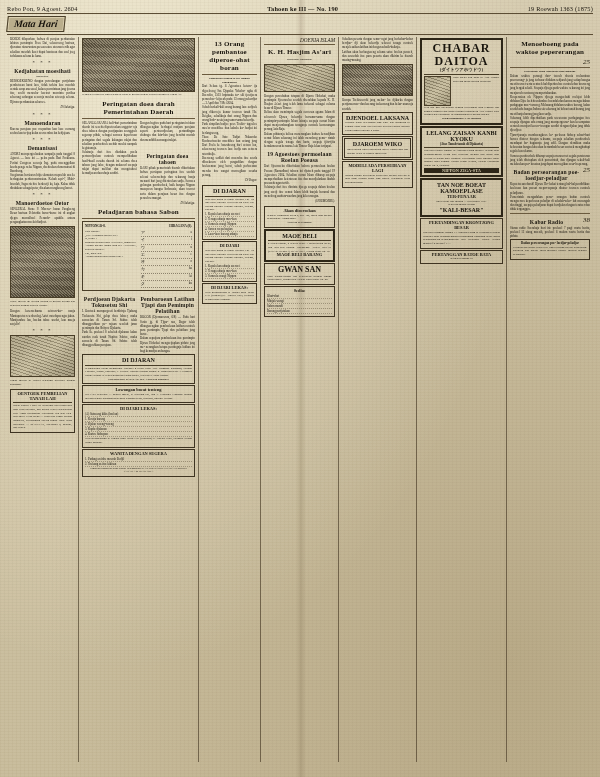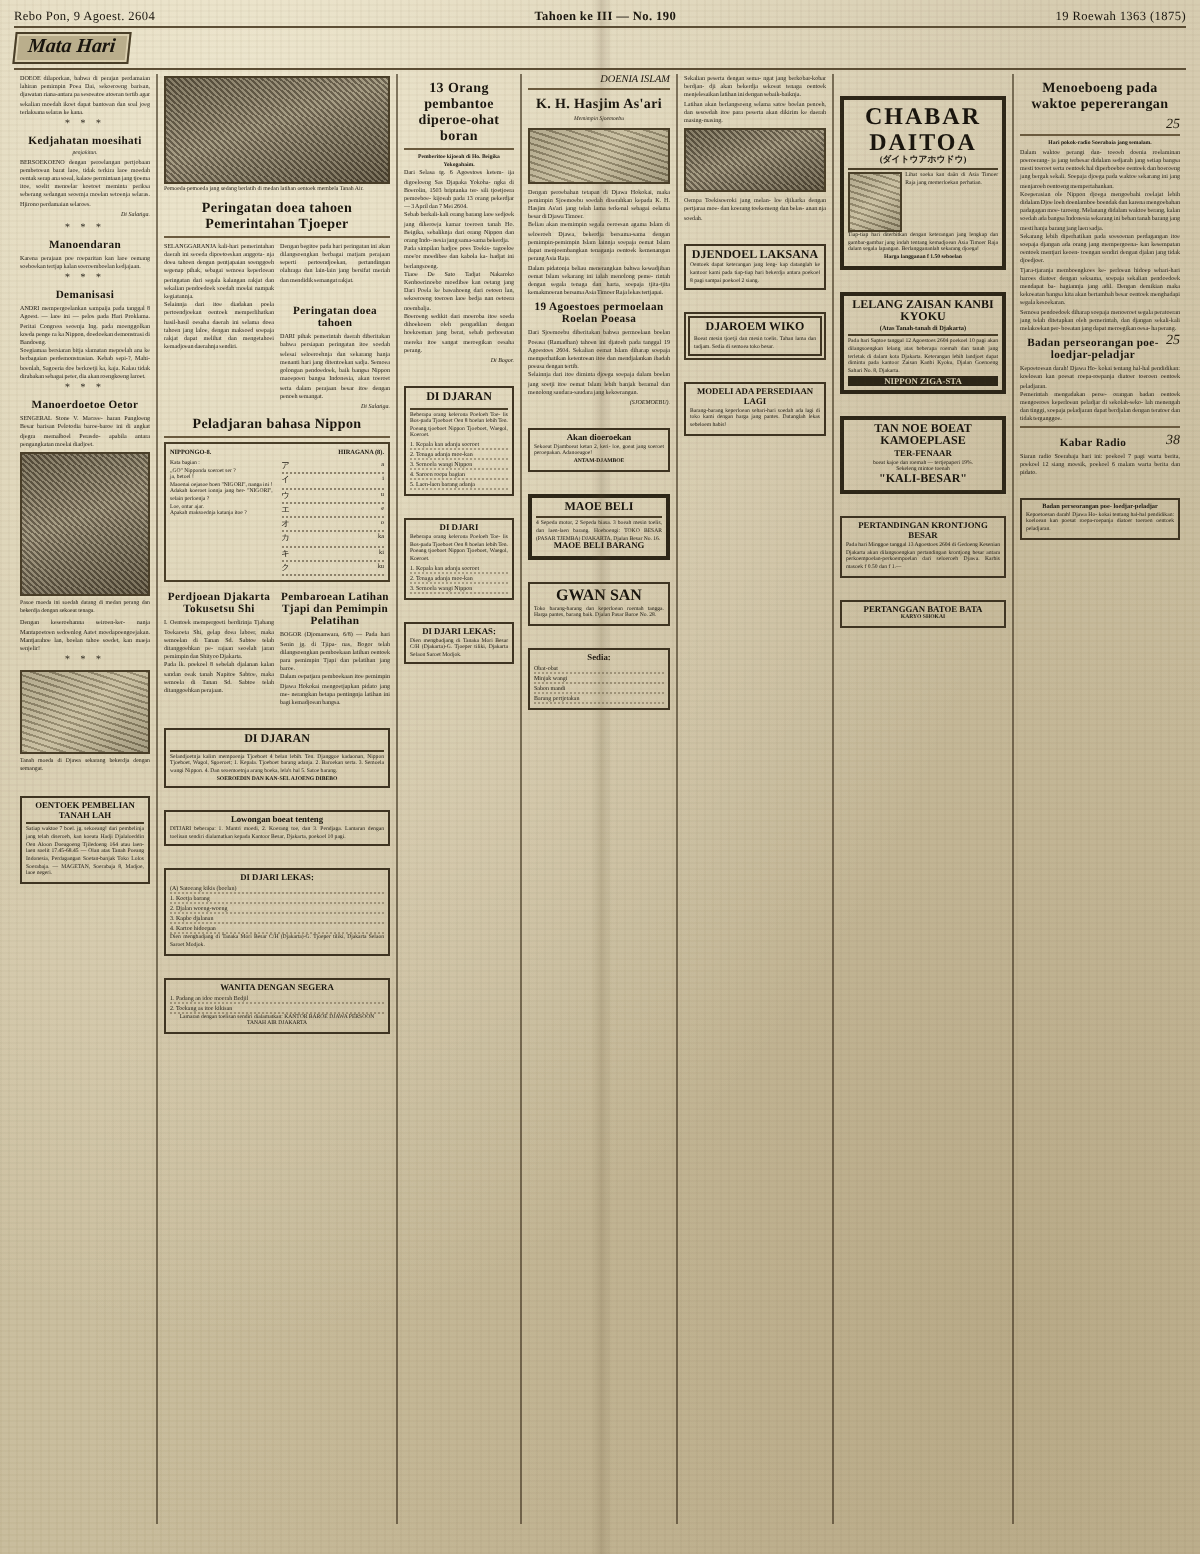--- a/index.html
+++ b/index.html
@@ -99,21 +99,21 @@
   .caption{font-size:2.9px;line-height:1.3;text-align:justify;margin:1px 0 2px 0;}
 
   
   .jp-box{border:1px solid #4a3f2a;padding:2px;margin-top:2px;}
   .jp-row{display:flex;justify-content:space-between;font-size:3.2px;line-height:1.5;}
   .jp-col{width:48%;}
   .jp-line{display:flex;justify-content:space-between;border-bottom:1px dotted rgba(60,48,30,.5);}
   .jp-ch{font-family:"DejaVu Sans",sans-serif;font-size:4.2px;}
 
   
-  .adbox{border:1px solid #3f3524;margin:11px 0;padding:2px;}
+  .adbox{border:1px solid #3f3524;margin:1px 0;padding:2px;}
   .adbox.dbl{border:3px double #3f3524;}
   .adbox.heavy{border:2px solid #2f281a;}
   .ad-t{font-weight:bold;text-align:center;line-height:1.1;}
   .ad-xl{font-size:12px;letter-spacing:1px;}
   .ad-l{font-size:8px;}
   .ad-m{font-size:6px;}
   .ad-s{font-size:4.4px;}
   .ad-xs{font-size:3.2px;}
   .band{background:#2f281a;color:#d8cfb2;text-align:center;font-weight:bold;}
   .ruleline{border-top:1px solid #4a3f2a;margin:1px 0;}
@@ -177,36 +177,36 @@
       <div class="adbox">
         <div class="ad-t ad-s">OENTOEK PEMBELIAN TANAH LAH</div>
         <div class="ruleline"></div>
         <div class="tiny">Satiap waktoe 7 boel. jg. sekoeang! dari pembelinja jang telah diseroeh, kan koeata Hadji Djalaloeddin Oen Aloon Doeagoeng Tjiledoeng 164 atau laen-laen soelit 17.45-68.45 — Olan atas Tanah Poeang Indonesia, Perdagangan Soetan-banjak Toko Lolos Soerabaja. — MAGETAN, Soerabaja 8, Madjoe, laoe negeri.</div>
       </div>
     </div>
 
     <div class="col c2">
       <div class="photo" style="height:52px;margin:1px 0"></div>
       <div class="caption">Pemoeda-pemoeda jang sedang berlatih di medan latihan oentoek membela Tanah Air.</div>
-      <h2 class="hd">Peringatan doea tahoen Pemerintahan Tjoeper</h2>
+      <h2 class="hd">Peringatan doea darah Pemerintahan Daerah</h2>
       <div class="rule thin"></div>
       <div class="flex" style="gap:3px">
         <div class="body" style="width:50%">SELANGGARANJA kali-hari pemerintahan daerah ini seoeda dipoetoeskan anggota- nja doea tahoen dengan pentjapaian soenggoeh segenap pihak, sebagai semoea keperloean peringatan dari segala kalangan rakjat dan sekalian pendoedoek soedah moelai nampak kegiatannja.</div>
         <div class="body" style="width:50%">Dengan begitoe pada hari peringatan ini akan dilangsoengkan berbagai matjam perajaan seperti pertoendjoekan, pertandingan olahraga dan lain-lain jang bersifat meriah dan mendidik semangat rakjat.</div>
       </div>
       <div class="flex" style="gap:3px">
         <div class="body" style="width:50%">Selainnja dari itoe diadakan poela pertoendjoekan oentoek memperlihatkan hasil-hasil oesaha daerah ini selama doea tahoen jang laloe, dengan maksoed soepaja rakjat dapat melihat dan mengetahoei kemadjoean daerahnja sendiri.</div>
         <div style="width:50%">
           <h3 class="shd">Peringatan doea tahoen</h3>
           <div class="body">DARI pihak pemerintah daerah diberitakan bahwa persiapan peringatan itoe soedah selesai seloeroehnja dan sekarang hanja menanti hari jang ditentoekan sadja. Semoea golongan pendoedoek, baik bangsa Nippon maoepoen bangsa Indonesia, akan toeroet serta dalam perajaan besar itoe dengan penoeh semangat.</div>
         </div>
       </div>
       <div class="sig">Di Salatiga.</div>
 
-      <h2 class="hd">Peladjaran bahasa Nippon</h2>
+      <h2 class="hd">Peladjaran bahasa Sabon</h2>
       <div class="rule thin"></div>
       <div class="jp-box">
         <div class="flex sp">
           <div class="ad-xs b">NIPPONGO-8.</div>
           <div class="ad-xs b">HIRAGANA (8).</div>
         </div>
         <div class="jp-row mt2">
           <div class="jp-col">
             <div class="tiny">Kata bagian :</div>
             <div class="tiny">„GO" Nipponda soeroet ser ?</div>

